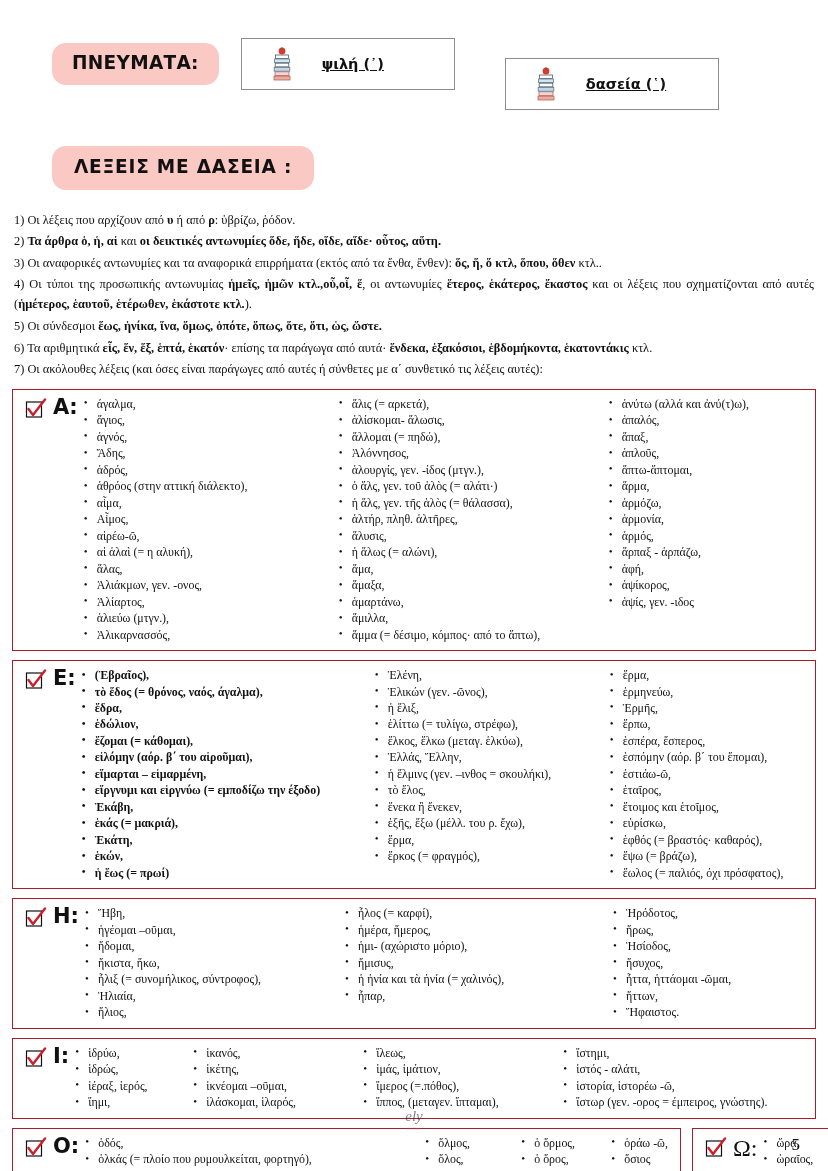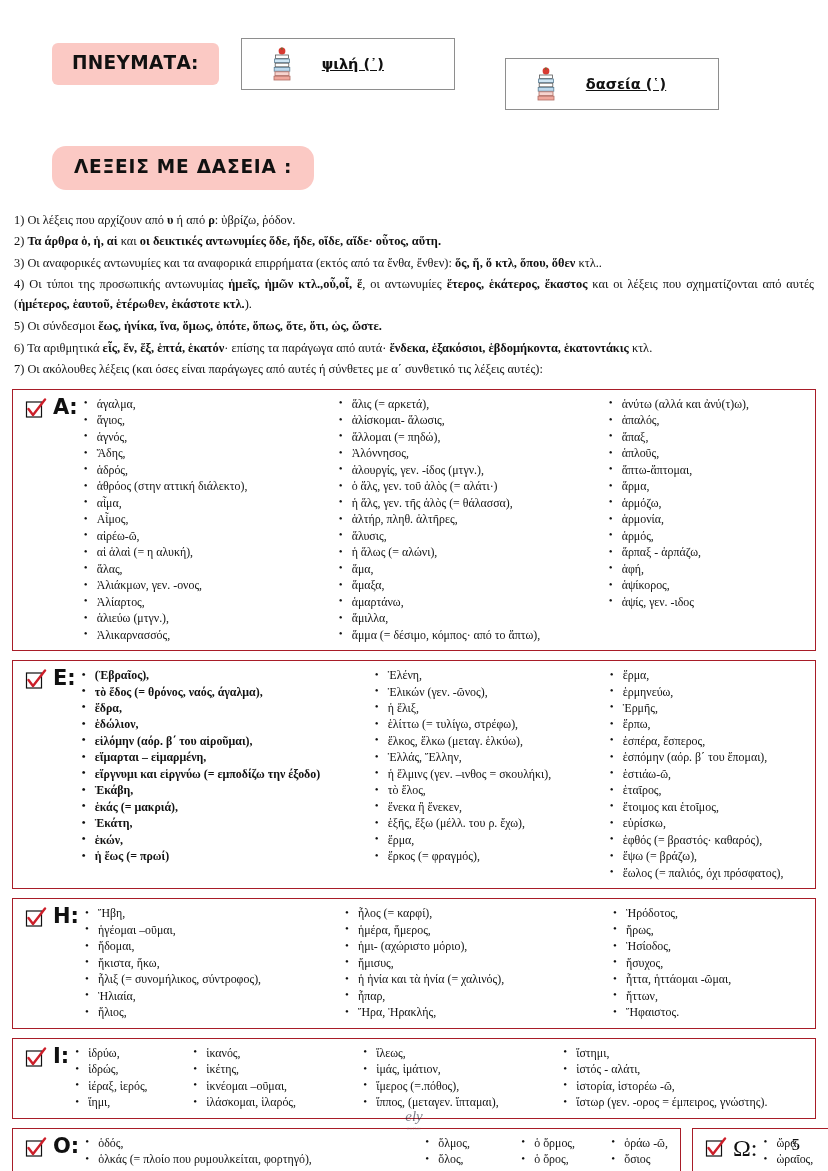--- a/index.html
+++ b/index.html
@@ -26,21 +26,21 @@
 
   
   .header-row {
     display: flex;
     align-items: center;
     gap: 22px;
     padding: 18px 0 0 52px;
   }
   .pill {
     background: #fbc9c4;
-    border-radius: 6px;
+    border-radius: 14px;
     padding: 11px 20px 12px 20px;
     font-family: "DejaVu Sans", sans-serif;
     font-weight: bold;
     font-size: 18.5px;
     letter-spacing: 0.3px;
     color: #111;
     white-space: nowrap;
     line-height: 1;
   }
   .spirit-box {
@@ -350,20 +350,21 @@
         </span>
         <span class="letter-label">Ε:</span>
       </div>
       <div class="cols">
         <div class="col">
             <ul class="words">
               <li>(Ἑβραῖος),</li>
               <li>τὸ ἕδος (= θρόνος, ναός, άγαλμα),</li>
               <li>ἕδρα,</li>
               <li>ἑδώλιον,</li>
+              <li>ἕζομαι (= κάθομαι),</li>
               <li>εἱλόμην (αόρ. β΄ του αἱροῦμαι),</li>
               <li>εἵμαρται – εἱμαρμένη,</li>
               <li>εἵργνυμι και εἱργνύω (= εμποδίζω την έξοδο)</li>
               <li>Ἑκάβη,</li>
               <li>ἑκάς (= μακριά),</li>
               <li>Ἑκάτη,</li>
               <li>ἑκών,</li>
               <li>ἡ ἕως (= πρωί)</li>
             </ul>
           </div>
@@ -426,21 +427,20 @@
             </ul>
           </div>
         <div class="col">
             <ul class="words">
               <li>ἧλος (= καρφί),</li>
               <li>ἡμέρα, ἥμερος,</li>
               <li>ἡμι- (αχώριστο μόριο),</li>
               <li>ἥμισυς,</li>
               <li>ἡ ἡνία και τὰ ἡνία (= χαλινός),</li>
               <li>ἧπαρ,</li>
-              <li>Ἥρα, Ἡρακλής,</li>
             </ul>
           </div>
         <div class="col">
             <ul class="words">
               <li>Ἡρόδοτος,</li>
               <li>ἥρως,</li>
               <li>Ἡσίοδος,</li>
               <li>ἥσυχος,</li>
               <li>ἧττα, ἡττάομαι -ῶμαι,</li>
               <li>ἥττων,</li>

